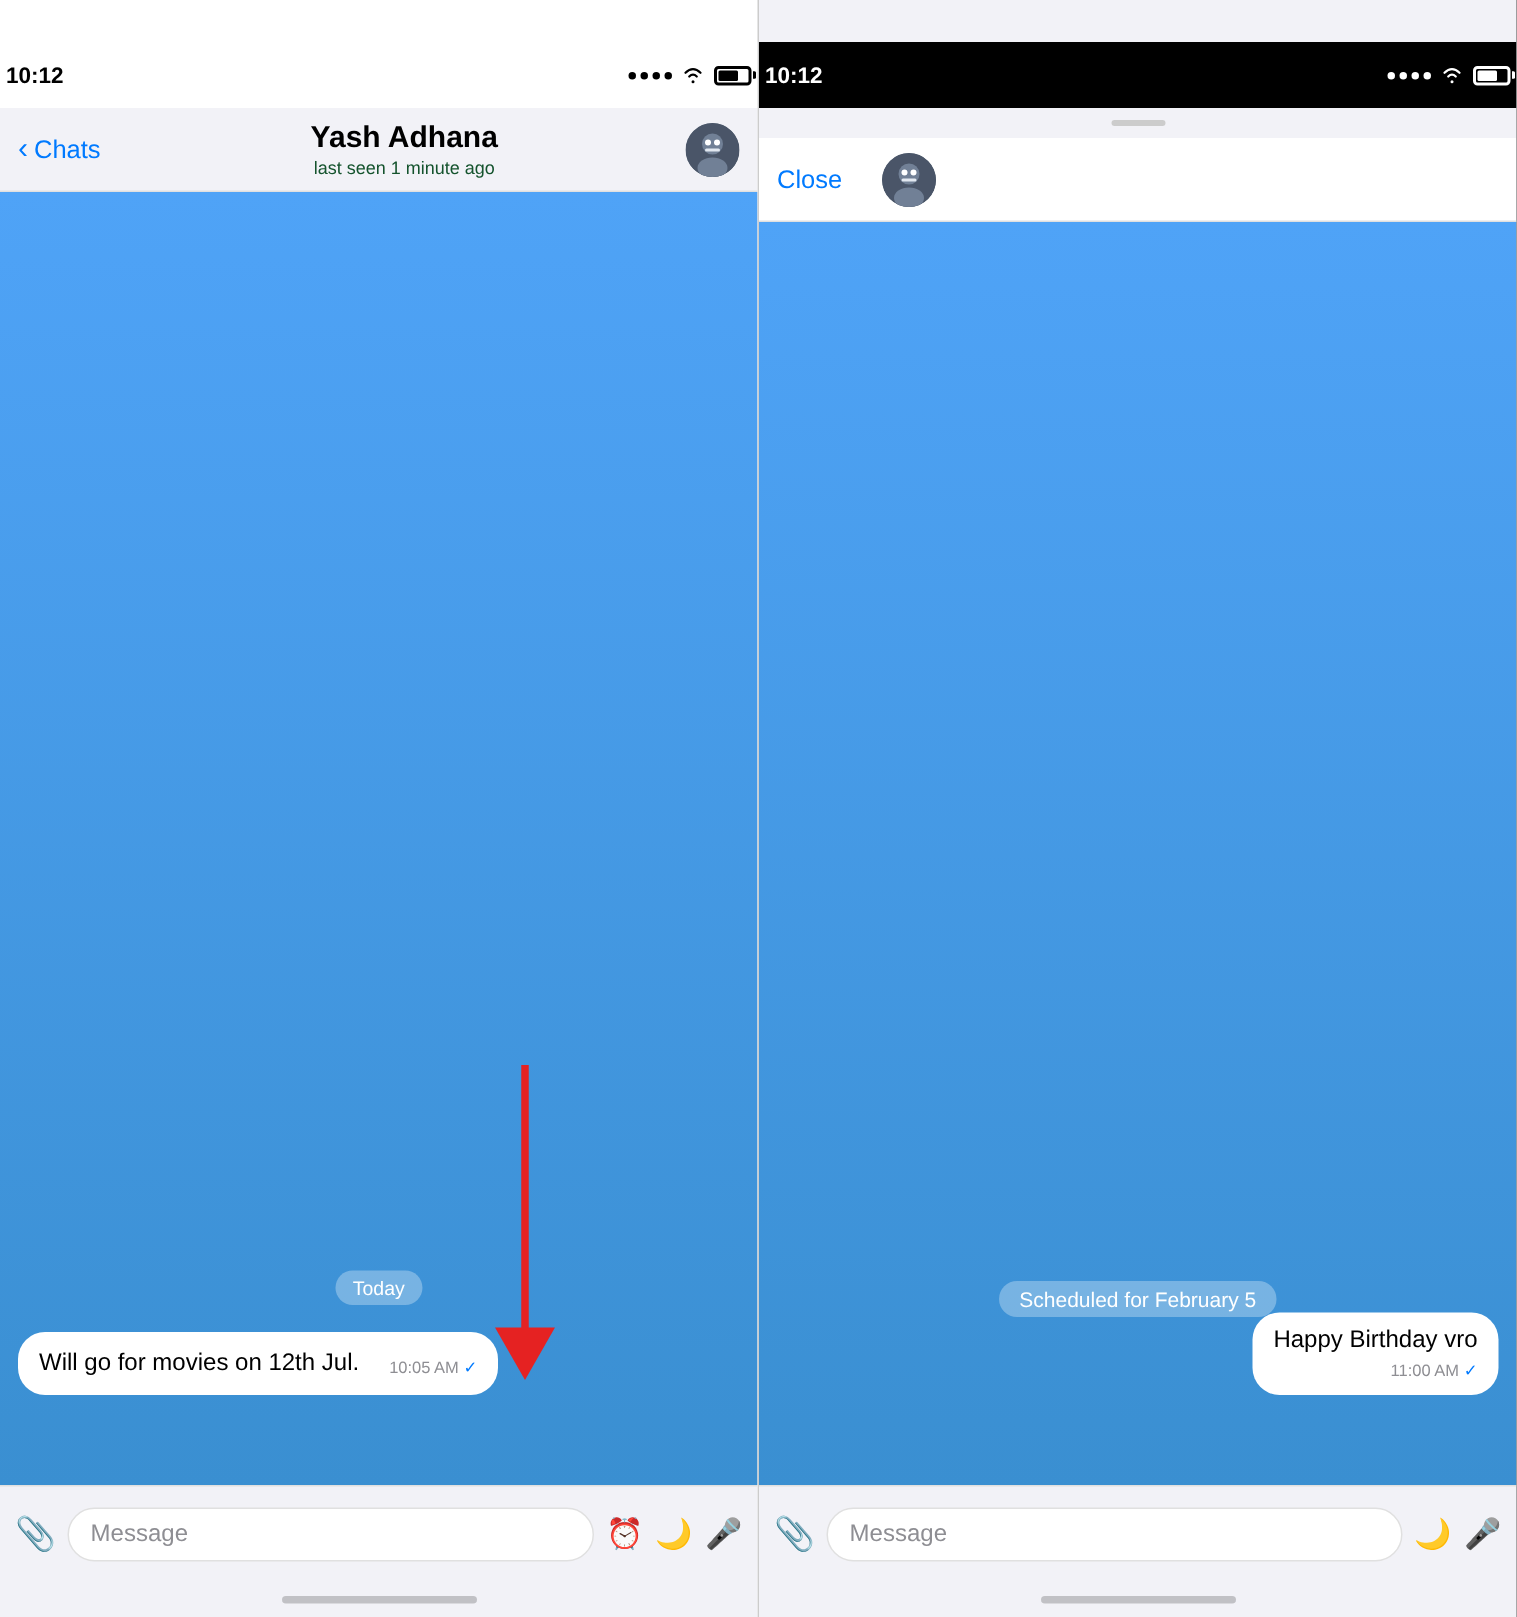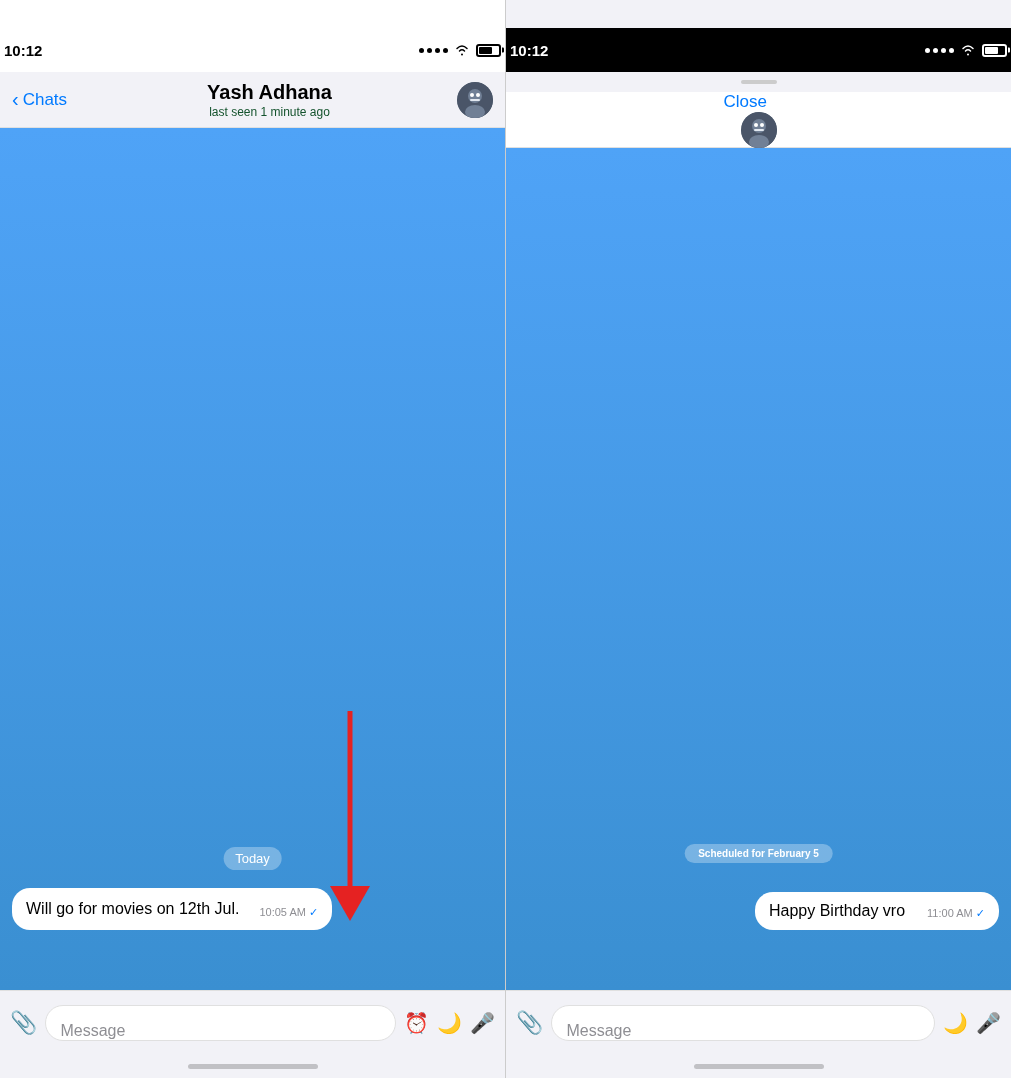--- a/index.html
+++ b/index.html
@@ -162,21 +162,20 @@
       background: linear-gradient(135deg, #6e7b8b 0%, #3a4a5a 100%);
       display: flex;
       align-items: center;
       justify-content: center;
     }
 
     
     .nav-bar-right {
       background: #fff;
       border-bottom: 1px solid #e0e0e0;
-      flex-direction: column;
     }
     .nav-close-btn {
       color: #007aff;
       font-size: 17px;
       cursor: pointer;
       min-width: 70px;
     }
 
     
     .chat-area {
@@ -260,21 +259,21 @@
     .input-field {
       flex: 1;
       height: 36px;
       background: #fff;
       border-radius: 18px;
       border: 1px solid #e0e0e0;
       padding: 0 14px;
       font-size: 16px;
       color: #8e8e93;
       display: flex;
-      align-items: flex-end;
+      align-items: center;
     }
     .input-clock {
       color: #8e8e93;
       font-size: 20px;
       cursor: pointer;
     }
 
     
     .home-indicator {
       height: 24px;
@@ -288,50 +287,50 @@
       width: 130px;
       height: 5px;
       background: #000;
       border-radius: 3px;
       opacity: 0.2;
     }
 
     
     .scheduled-label {
       position: absolute;
-      bottom: 127px;
+      bottom: 112px;
       left: 50%;
       transform: translateX(-50%);
       background: rgba(255,255,255,0.3);
       color: #fff;
-      font-size: 10px;
+      font-size: 14px;
       padding: 4px 14px;
       border-radius: 12px;
       white-space: nowrap;
-      font-weight: bold;
     }
 
     
     .right-bubble-container {
       position: absolute;
       bottom: 60px;
       right: 12px;
     }
     .right-bubble {
       background: #fff;
       border-radius: 18px;
       padding: 10px 14px;
       font-size: 16px;
       color: #000;
       display: inline-block;
     }
     .right-bubble-row {
       display: flex;
       align-items: flex-end;
       gap: 4px;
+      flex-direction: column;
     }
 
     
     .sheet-handle-area {
       height: 20px;
       background: #f2f2f7;
       display: flex;
       align-items: center;
       justify-content: center;
       flex-shrink: 0;

